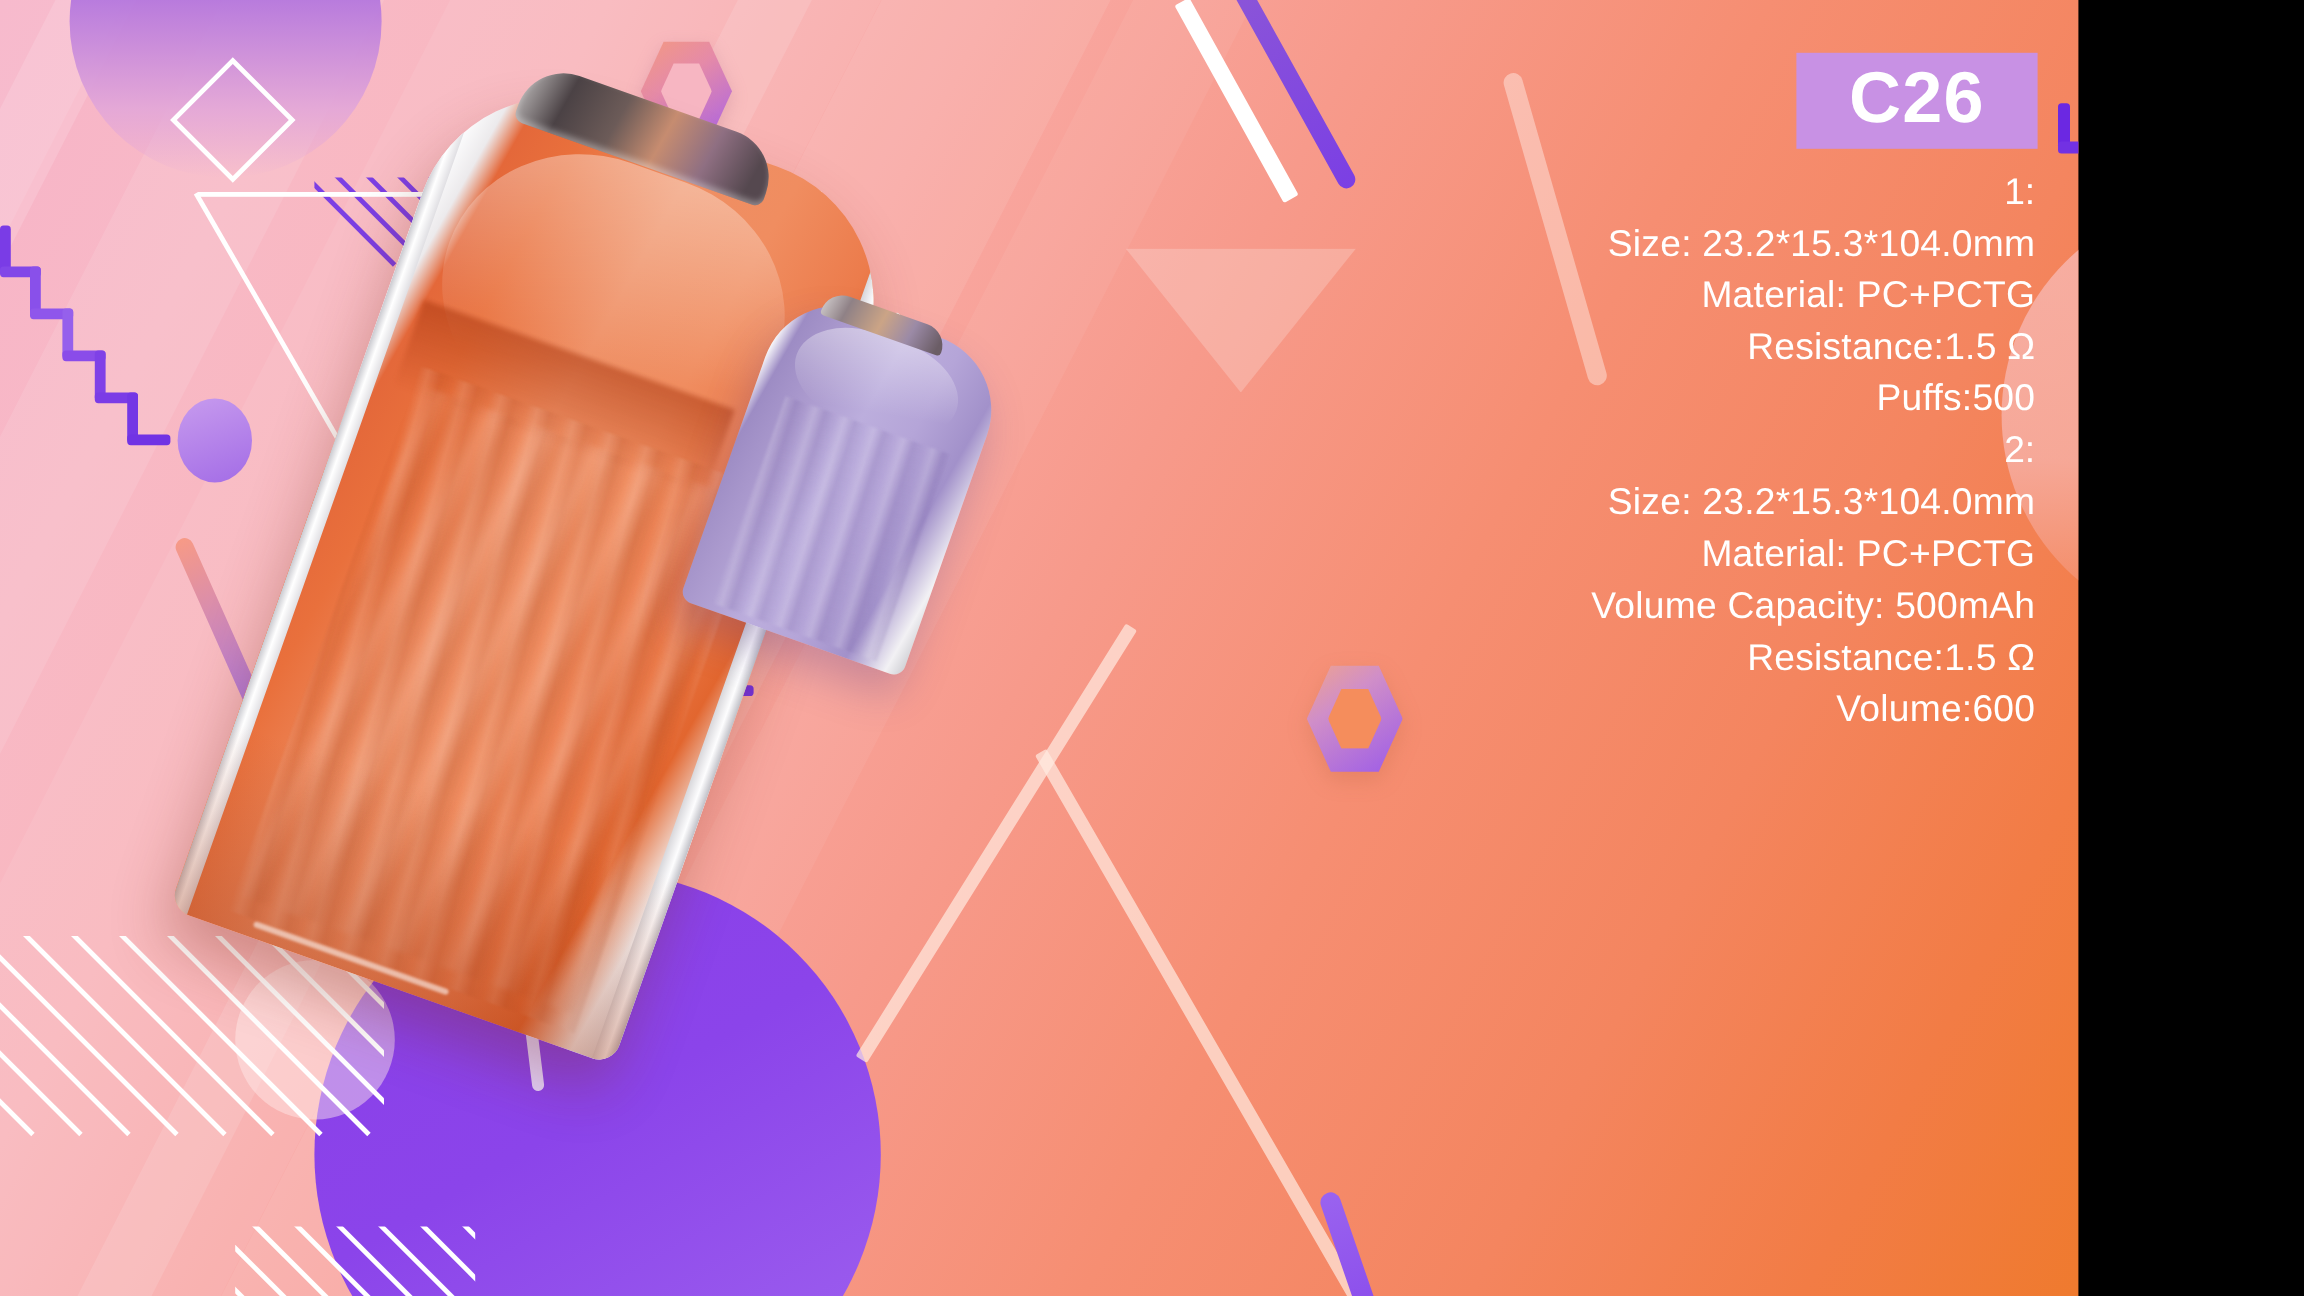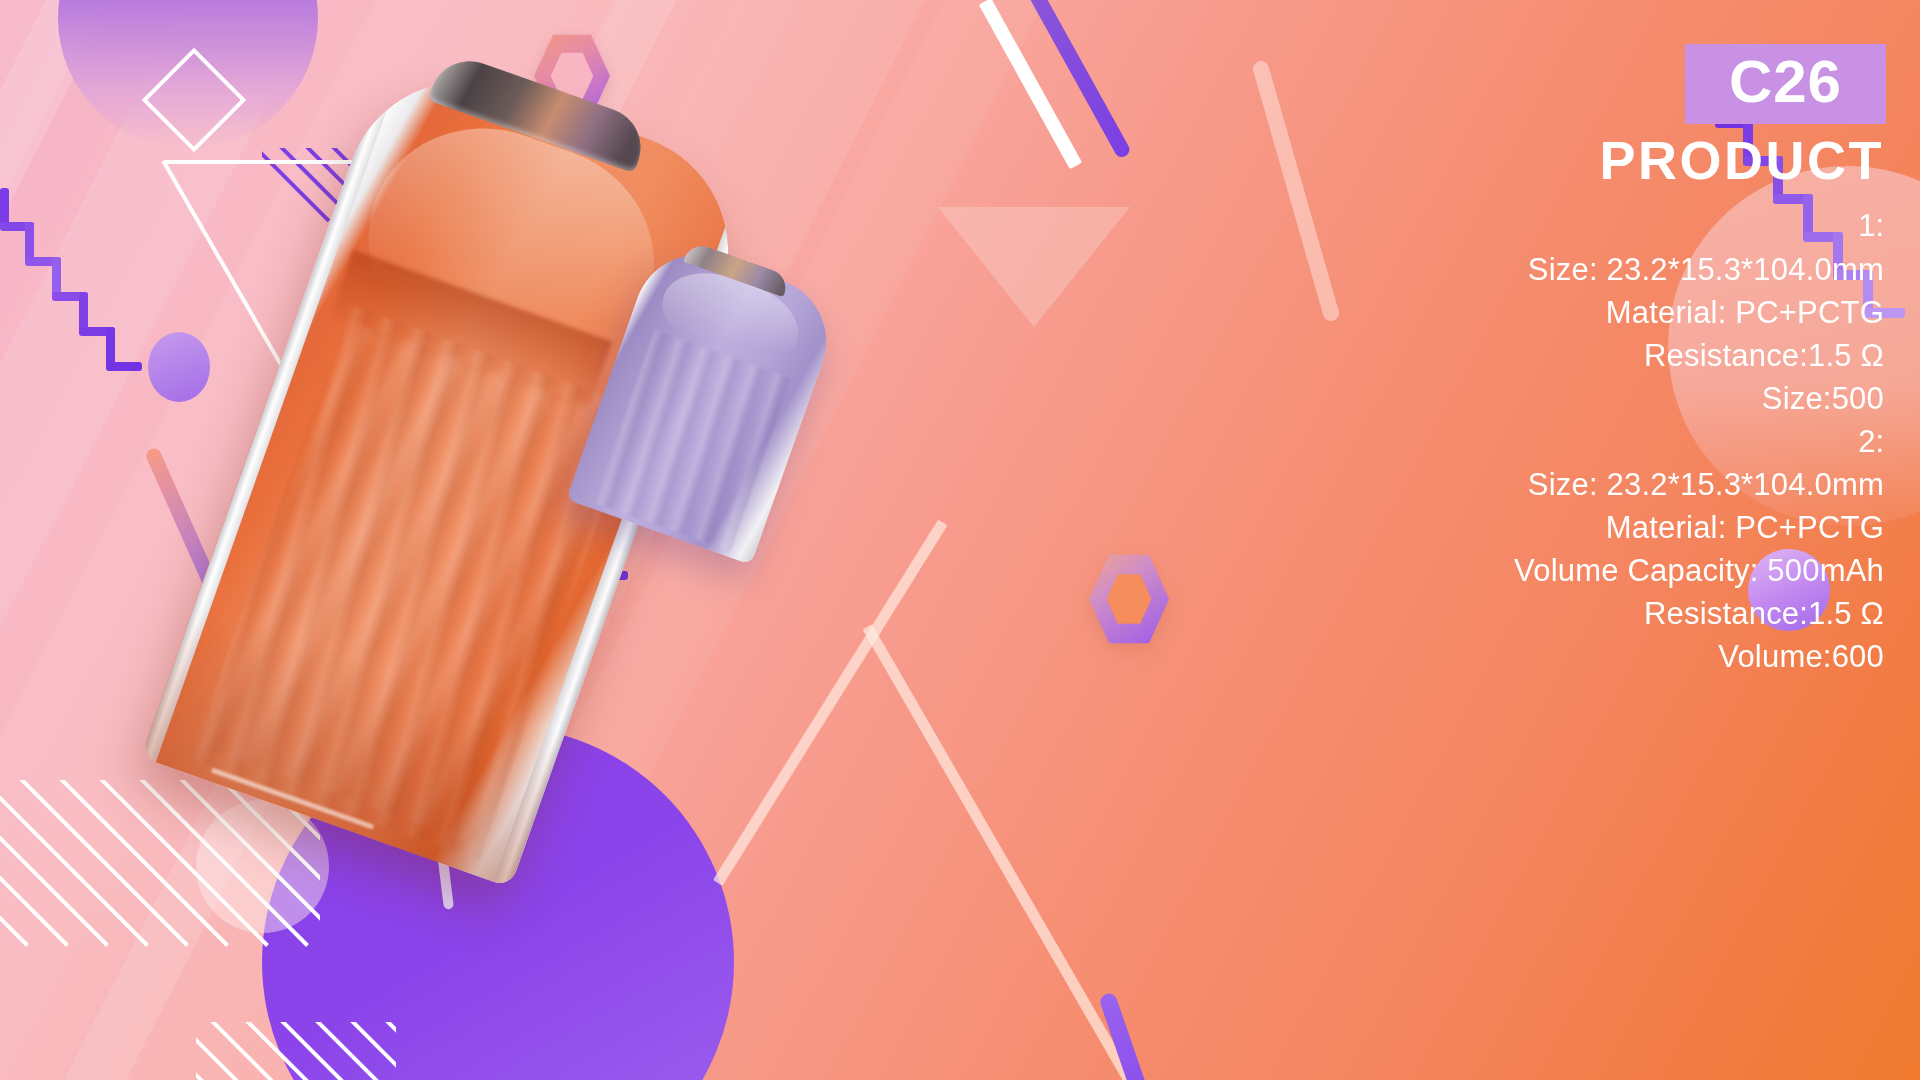--- a/index.html
+++ b/index.html
@@ -1,20 +1,20 @@
 <!DOCTYPE html>
 <html><head>
 <meta charset="utf-8">
 <style>
   * { margin:0; padding:0; box-sizing:border-box; }
   html,body { width:1920px; height:1080px; overflow:hidden; background:#000; }
   body { font-family:"Liberation Sans", sans-serif; }
 
   #stage {
-    position:relative; width:1920px; height:1080px; overflow:hidden;
+    position:relative; width:1732px; height:1080px; overflow:hidden;
     background: linear-gradient(118deg,
        #f7b4c8 0%, #f8b9c6 12%, #f9b7bd 22%,
        #f9a9a4 36%, #f79a8b 50%, #f68e72 64%,
        #f4855f 78%, #f27c45 90%, #ef7a2e 100%);
   }
 
   
   .band { position:absolute; background:rgba(255,255,255,.13); transform-origin:top left; pointer-events:none; }
   .band.b2 { left:60px;   top:-420px; width:230px;  height:1900px; transform:rotate(27deg); background:rgba(255,255,255,.09); }
   .band.b3 { left:430px;  top:-480px; width:120px;  height:1900px; transform:rotate(27deg); background:rgba(255,255,255,.10); }
@@ -390,30 +390,29 @@
       <div class="gloss"></div>
       <div class="wave"></div>
     </div>
     <div class="mouth"></div>
   </div>
 
   <div id="info-panel">
 
     <div id="badge-c26">C26</div>
 
-    <div id="title-product">PRODUCT</div>
 
 
     <div id="spec-list">
 
       <div class="spec-group-label">1:</div>
       <div class="spec-line">Size: 23.2*15.3*104.0mm</div>
       <div class="spec-line">Material: PC+PCTG</div>
       <div class="spec-line">Resistance:1.5 Ω</div>
-      <div class="spec-line">Size:500</div>
+      <div class="spec-line">Puffs:500</div>
 
       <div class="spec-group-label">2:</div>
       <div class="spec-line">Size: 23.2*15.3*104.0mm</div>
       <div class="spec-line">Material: PC+PCTG</div>
       <div class="spec-line">Volume Capacity: 500mAh</div>
       <div class="spec-line">Resistance:1.5 Ω</div>
       <div class="spec-line">Volume:600</div>
 
     </div>
   </div>

